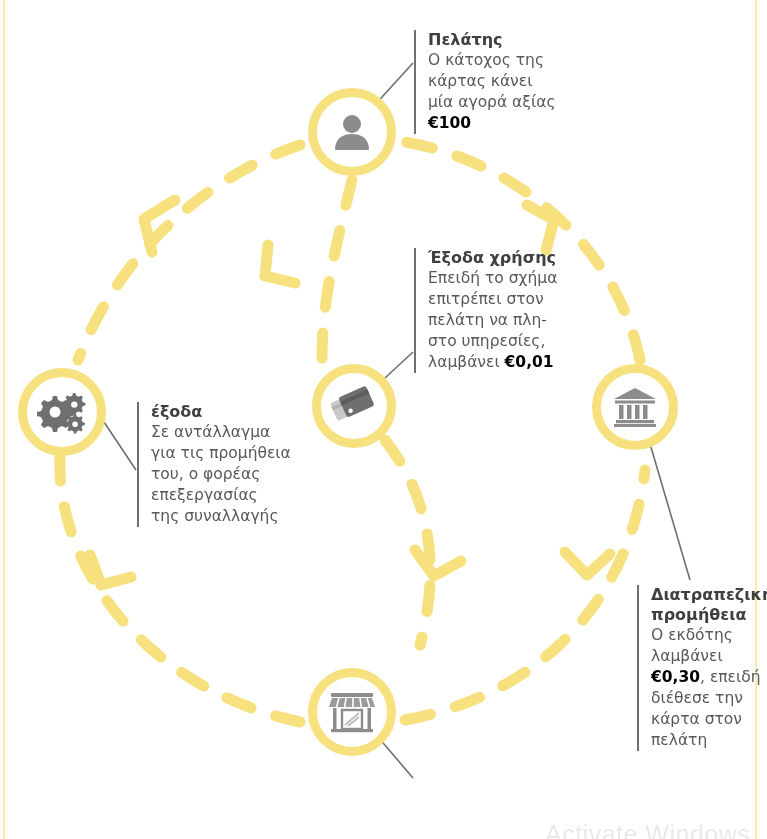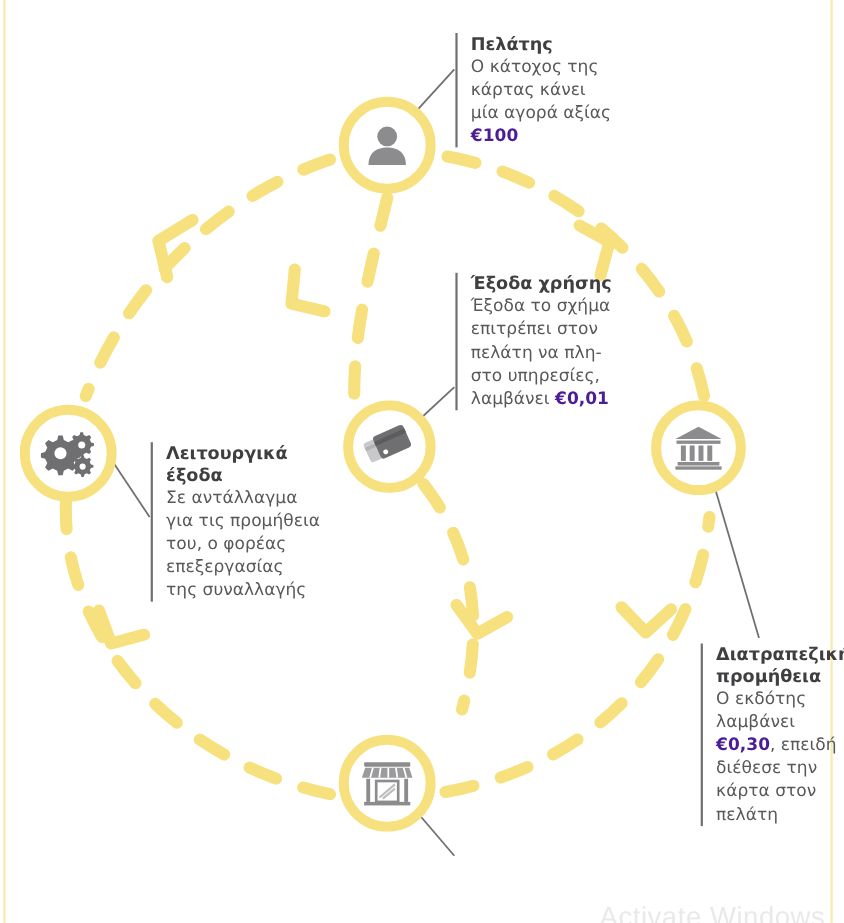--- a/index.html
+++ b/index.html
@@ -22,21 +22,21 @@
   
   .node{position:absolute;border-radius:50%;background:#ffffff;
         border:9px solid #f7e07e;box-sizing:border-box;
         display:flex;align-items:center;justify-content:center;}
 
   
   .label{position:absolute;padding-left:12px;border-left:2px solid #6f6f6f;
          color:#58585a;font-size:15.5px;line-height:21px;}
   .label .ttl{display:block;font-weight:bold;color:#3f3f41;font-size:16px;line-height:20px;}
   .label .bodytext{display:block;}
-  .label b{font-weight:bold;color:#4c1d95;}
+  .label b{font-weight:bold;color:#000000;}
 
   #lbl-customer{left:414px;top:30px;width:140px;}
   #lbl-usage{left:414px;top:248px;width:150px;}
   #lbl-operational{left:137px;top:402px;width:140px;}
   #lbl-interchange{left:637px;top:585px;width:130px;}
   #lbl-merchant{left:414px;top:733px;width:160px;}
 
   .watermark{position:absolute;left:545px;top:820px;color:#e9e9e9;
              font-size:25px;letter-spacing:.5px;white-space:nowrap;
              font-family:"Liberation Sans",sans-serif;}
@@ -152,29 +152,28 @@
   <div class="label" id="lbl-customer">
     <span class="ttl">Πελάτης</span>
     <span class="bodytext">Ο κάτοχος της</span>
     <span class="bodytext">κάρτας κάνει</span>
     <span class="bodytext">μία αγορά αξίας</span>
     <b class="bodytext">€100</b>
   </div>
 
   <div class="label" id="lbl-usage">
     <span class="ttl">Έξοδα χρήσης</span>
-    <span class="bodytext">Έξοδα το σχήμα</span>
+    <span class="bodytext">Επειδή το σχήμα</span>
     <span class="bodytext">επιτρέπει στον</span>
     <span class="bodytext">πελάτη να πλη-</span>
     <span class="bodytext">στο υπηρεσίες,</span>
     <span class="bodytext"><span>λαμβάνει </span><b>€0,01</b></span>
   </div>
 
   <div class="label" id="lbl-operational">
-    <span class="ttl">Λειτουργικά</span>
     <span class="ttl">έξοδα</span>
     <span class="bodytext">Σε αντάλλαγμα</span>
     <span class="bodytext">για τις προμήθεια</span>
     <span class="bodytext">του, ο φορέας</span>
     <span class="bodytext">επεξεργασίας</span>
     <span class="bodytext">της συναλλαγής</span>
   </div>
 
   <div class="label" id="lbl-interchange">
     <span class="ttl">Διατραπεζική</span>

